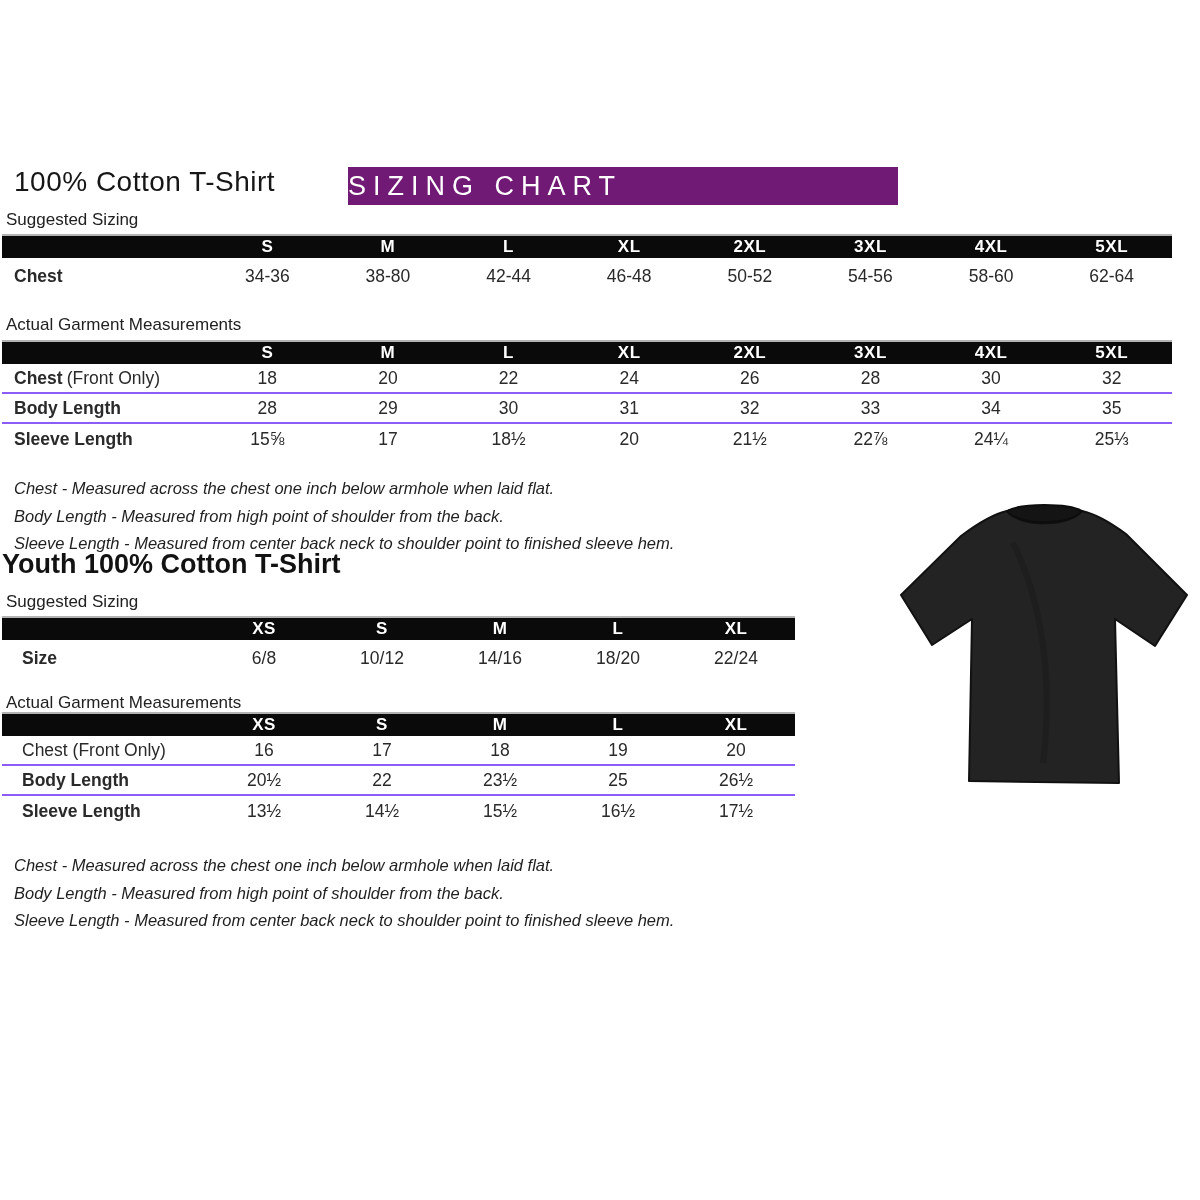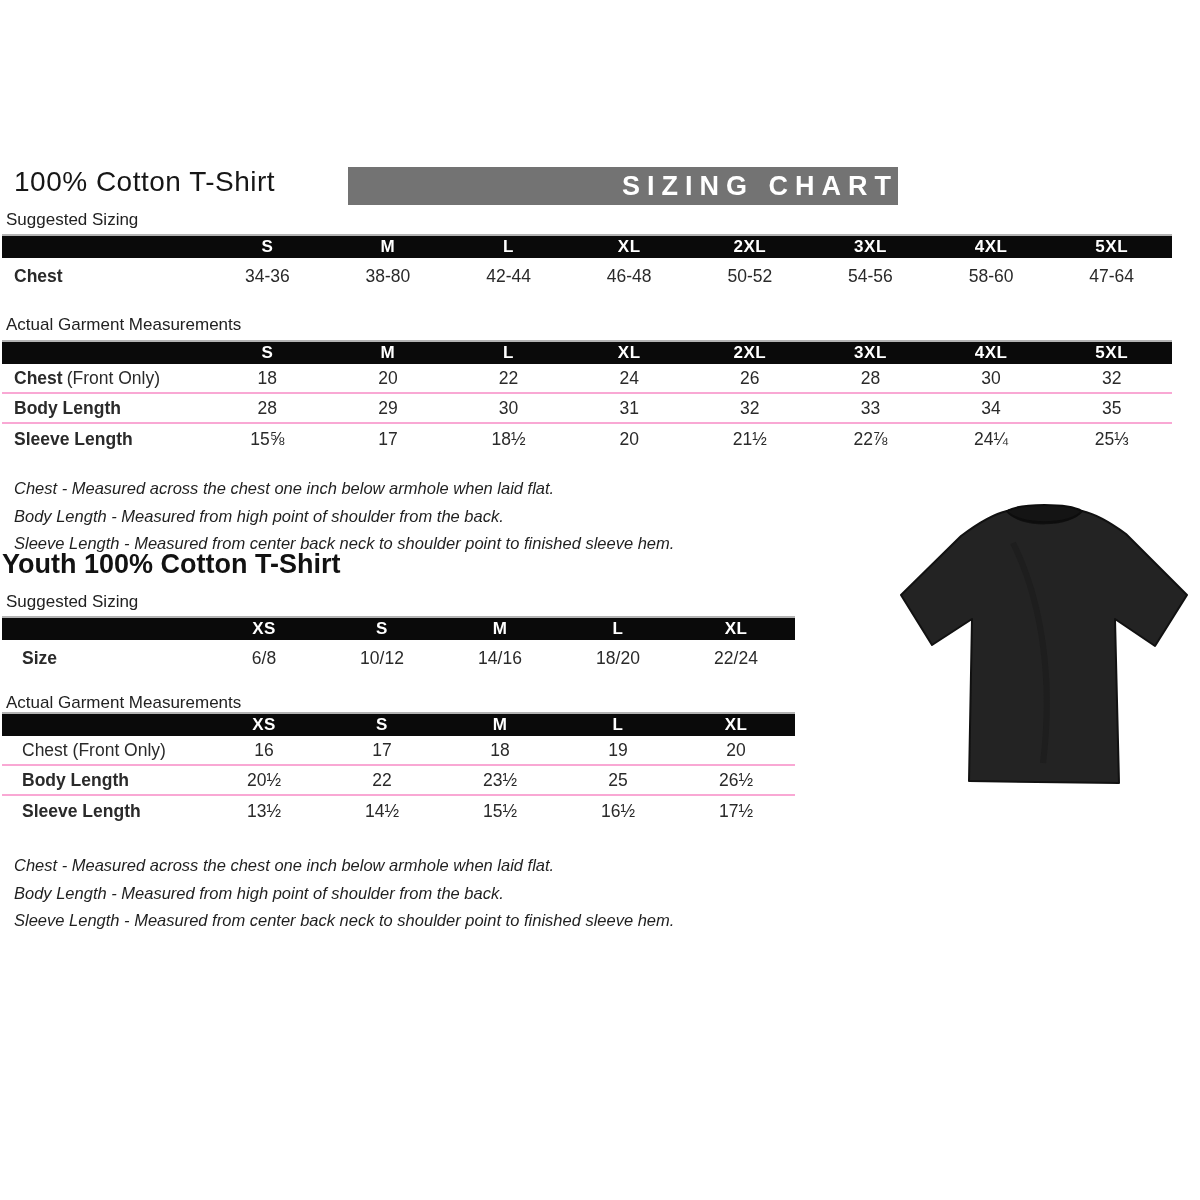--- a/index.html
+++ b/index.html
@@ -11,23 +11,23 @@
     color: #1c1c1c;
     position: relative;
     overflow: hidden;
   }
   .abs { position: absolute; }
 
   
   .main-title   { left: 14px; top: 166px; font-size: 28px; font-weight: 400; letter-spacing: 0.5px; color: #161616; }
   .banner {
     left: 348px; top: 167px; width: 550px; height: 38px;
-    background: #737373; color: #ffffff;
-    display: flex; align-items: center; justify-content: flex-end;
-    font-size: 27px; font-weight: 700; letter-spacing: 7px;
+    background: #701a75; color: #ffffff;
+    display: flex; align-items: center; justify-content: flex-start;
+    font-size: 27px; font-weight: 400; letter-spacing: 7px;
   }
   .section-label { font-size: 17px; color: #222; }
   .youth-title  { left: 2px; top: 549px; font-size: 27px; font-weight: 700; color: #121212; }
 
   
   .tbl { background: transparent; }
   .thead {
     display: grid; align-items: center;
     background: #0a0a0a; color: #fff;
     height: 24px;
@@ -41,21 +41,21 @@
   .suffix { margin-left: 4px; font-weight: 400; }
 
   .g-adult { grid-template-columns: 205px repeat(8, 1fr); }
   .g-youth { grid-template-columns: 195px repeat(5, 1fr); padding-left: 8px; }
 
   .adult-tbl { left: 2px; width: 1170px; }
   .youth-tbl { left: 2px; width: 793px; }
 
   .row-tall { height: 36px; }
   .row-med  { height: 30px; }
-  .sep      { border-bottom: 2px solid #f9a8d4; }
+  .sep      { border-bottom: 2px solid #8b5cf6; }
 
   
   .note { left: 14px; font-size: 16.5px; color: #1f1f1f; font-style: italic; }
 
   
   .tshirt-wrap { left: 893px; top: 483px; width: 302px; height: 322px; }
 </style>
 </head>
 <body>
 
@@ -81,21 +81,21 @@
   </div>
   <div class="trow g-adult row-tall">
     <div class="td row-label bold">Chest</div>
     <div class="td">34-36</div>
     <div class="td">38-80</div>
     <div class="td">42-44</div>
     <div class="td">46-48</div>
     <div class="td">50-52</div>
     <div class="td">54-56</div>
     <div class="td">58-60</div>
-    <div class="td">47-64</div>
+    <div class="td">62-64</div>
   </div>
 </div>
 
 <div class="abs section-label" style="left:6px; top:315px;">Actual Garment Measurements</div>
 
 <div class="abs tbl adult-tbl" style="top:340px;">
   <div class="thead g-adult">
     <div class="th row-label"></div>
     <div class="th">S</div>
     <div class="th">M</div>

